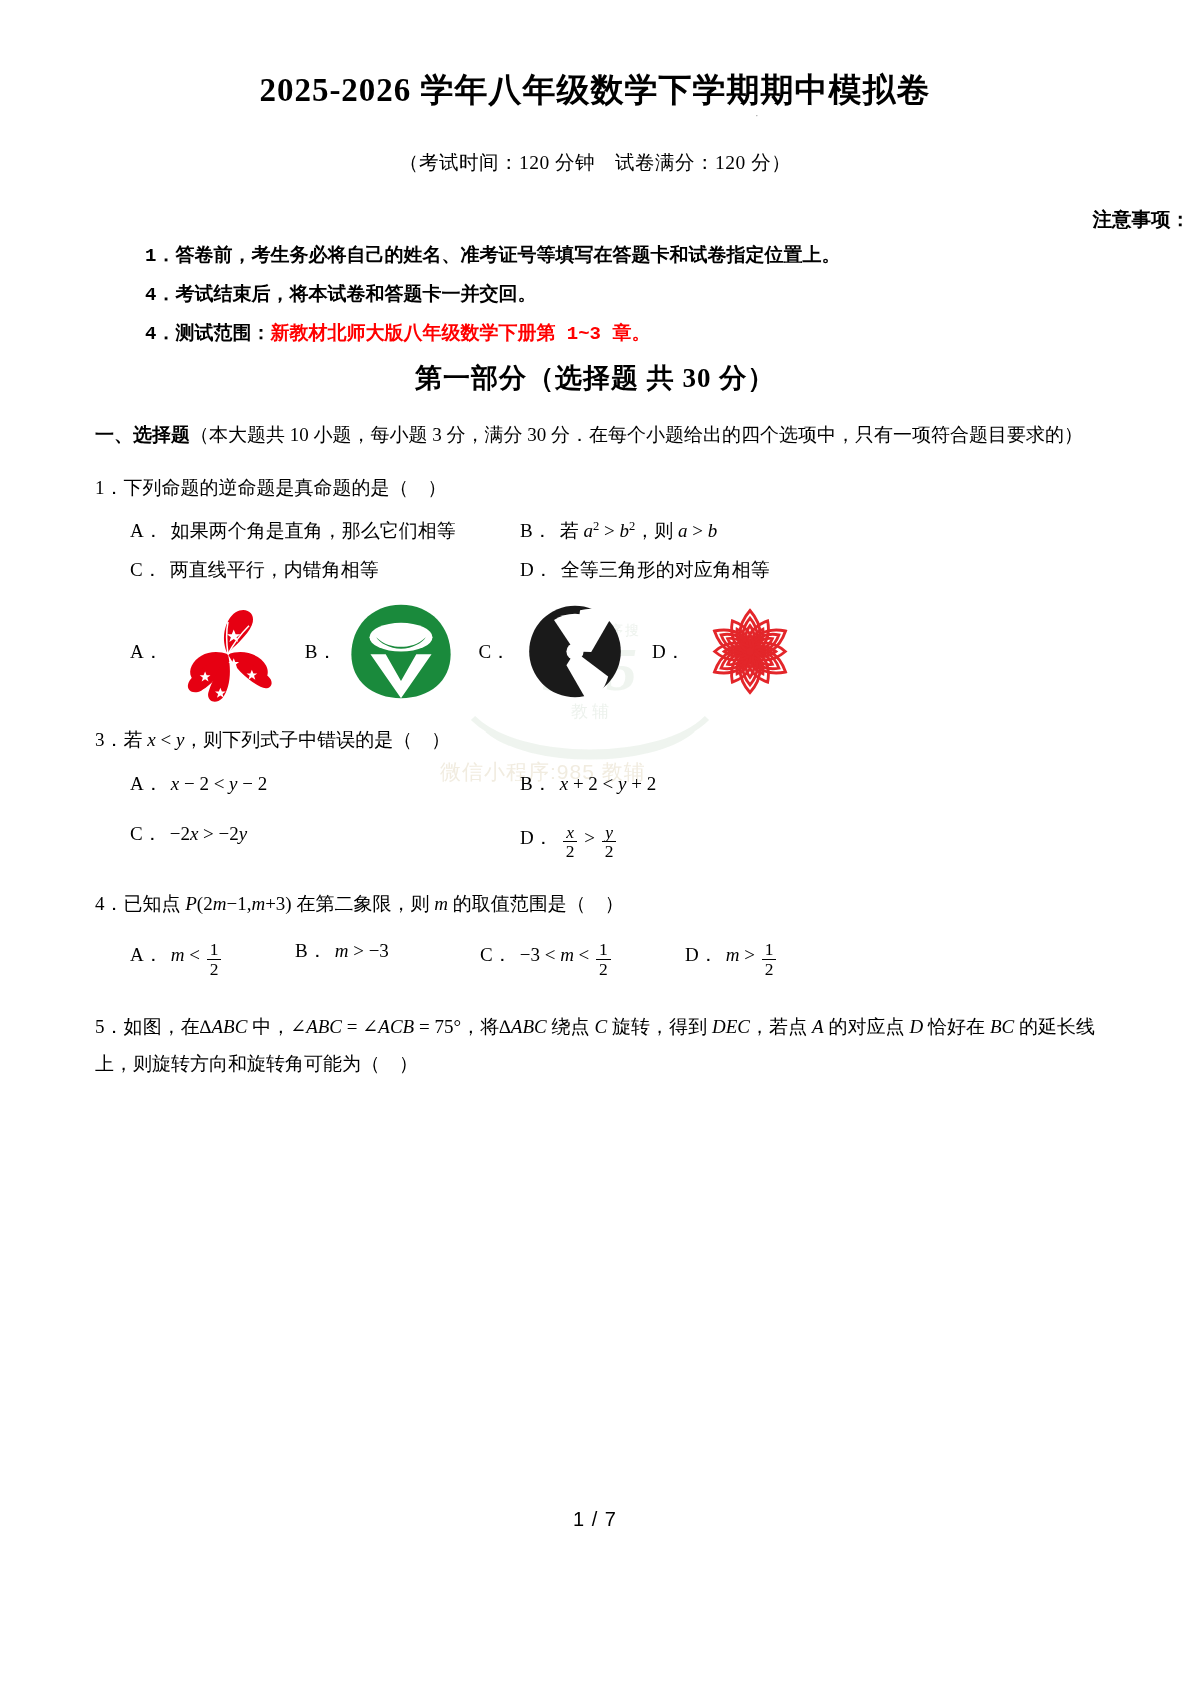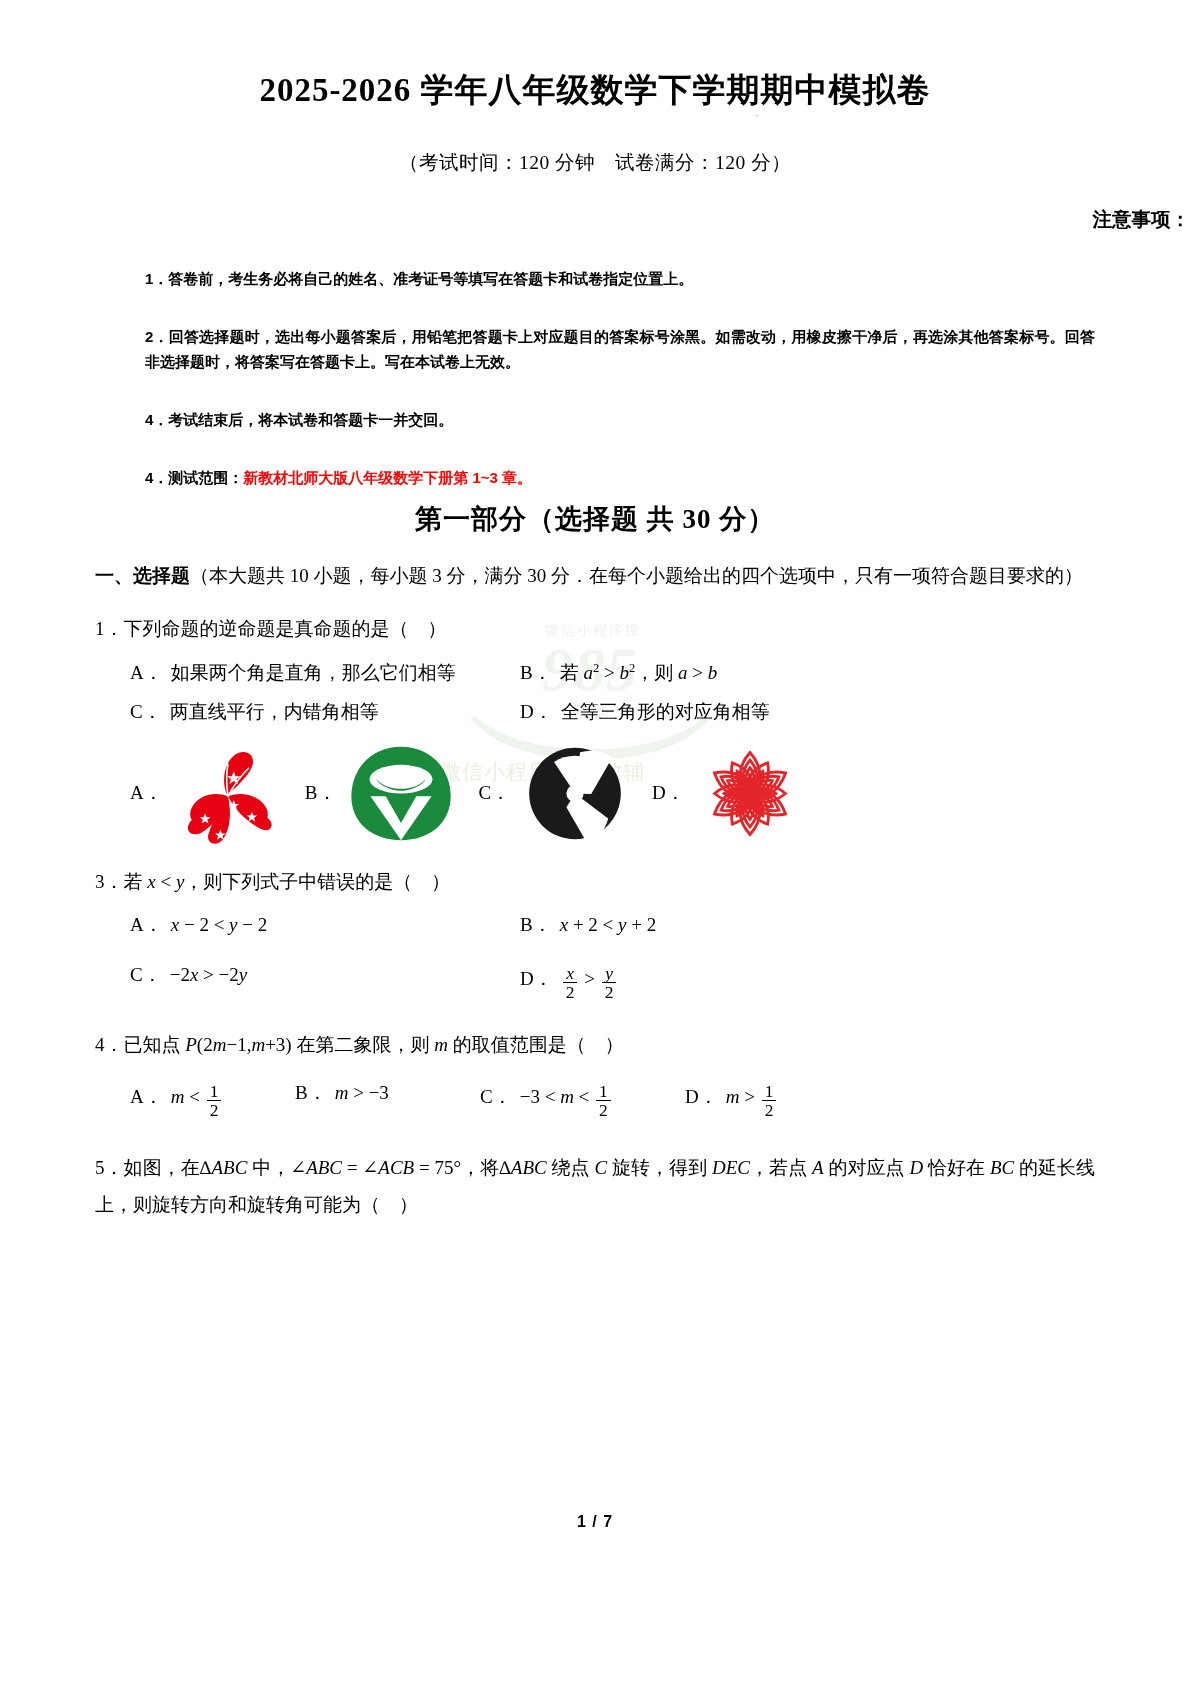--- a/index.html
+++ b/index.html
@@ -77,25 +77,25 @@
     margin-top:30px;
     margin-left:102px;
     font-size:19.5px;
     font-weight:bold;
     font-family:"Liberation Sans","DejaVu Sans",sans-serif;
     text-align:right;
   }
   .notice-item{
     margin-left:145px;
     margin-right:95px;
-    margin-top:34px;
-    font-size:15px;
+    margin-top:8px;
+    font-size:19px;
     line-height:1.62;
     text-align:justify;
-    font-family:Liberation Sans, sans-serif;
+    font-family:Liberation Mono, monospace;
     font-weight:bold;
   }
   .notice-item.wrap{margin-left:145px;text-indent:-0px;}
   .red{color:#ff0000;}
 
   
   .part-title{
     text-align:center;
     font-size:27px;
     font-weight:bold;
@@ -147,22 +147,22 @@
   }
   .fig-cell{display:flex;align-items:center;}
   .fig-lab{font-size:19px;margin-right:6px;}
   .fig-box{width:118px;height:105px;position:relative;}
   .gap-a{width:18px;}
   
   .footer{
     position:absolute;
     left:0;right:0;bottom:152px;
     text-align:center;
-    font-size:16px;
-    font-weight:bold;
+    font-size:20px;
+    font-weight:normal;
     font-family:"Liberation Sans","DejaVu Sans",sans-serif;
     letter-spacing:1px;
   }
   .tiny-mark{
     position:absolute;left:755px;top:112px;
     font-size:11px;color:#888;
   }
 </style>
 </head>
 <body>
@@ -182,21 +182,20 @@
 
   <div class="tiny-mark">˙</div>
 
   <div class="content">
 
     <h1 class="doc-title">2025-2026 学年八年级数学下学期期中模拟卷</h1>
     <div class="subtitle">（考试时间：120 分钟　试卷满分：120 分）</div>
 
     <div class="notice-head">注意事项：</div>
     <div class="notice-item">1．答卷前，考生务必将自己的姓名、准考证号等填写在答题卡和试卷指定位置上。</div>
-    <div class="notice-item wrap">2．回答选择题时，选出每小题答案后，用铅笔把答题卡上对应题目的答案标号涂黑。如需改动，用橡皮擦干净后，再选涂其他答案标号。回答非选择题时，将答案写在答题卡上。写在本试卷上无效。</div>
     <div class="notice-item">4．考试结束后，将本试卷和答题卡一并交回。</div>
     <div class="notice-item"><span>4．测试范围：</span><span class="red">新教材北师大版八年级数学下册第 1~3 章。</span></div>
 
     <div class="part-title">第一部分（选择题 共 30 分）</div>
 
     <div class="sec-intro"><b>一、选择题</b><span>（本大题共 10 小题，每小题 3 分，满分 30 分．在每个小题给出的四个选项中，只有一项符合题目要求的）</span></div>
 
     <div class="q">
       <span>1．</span><span>下列命题的逆命题是真命题的是（　）</span>
     </div>

